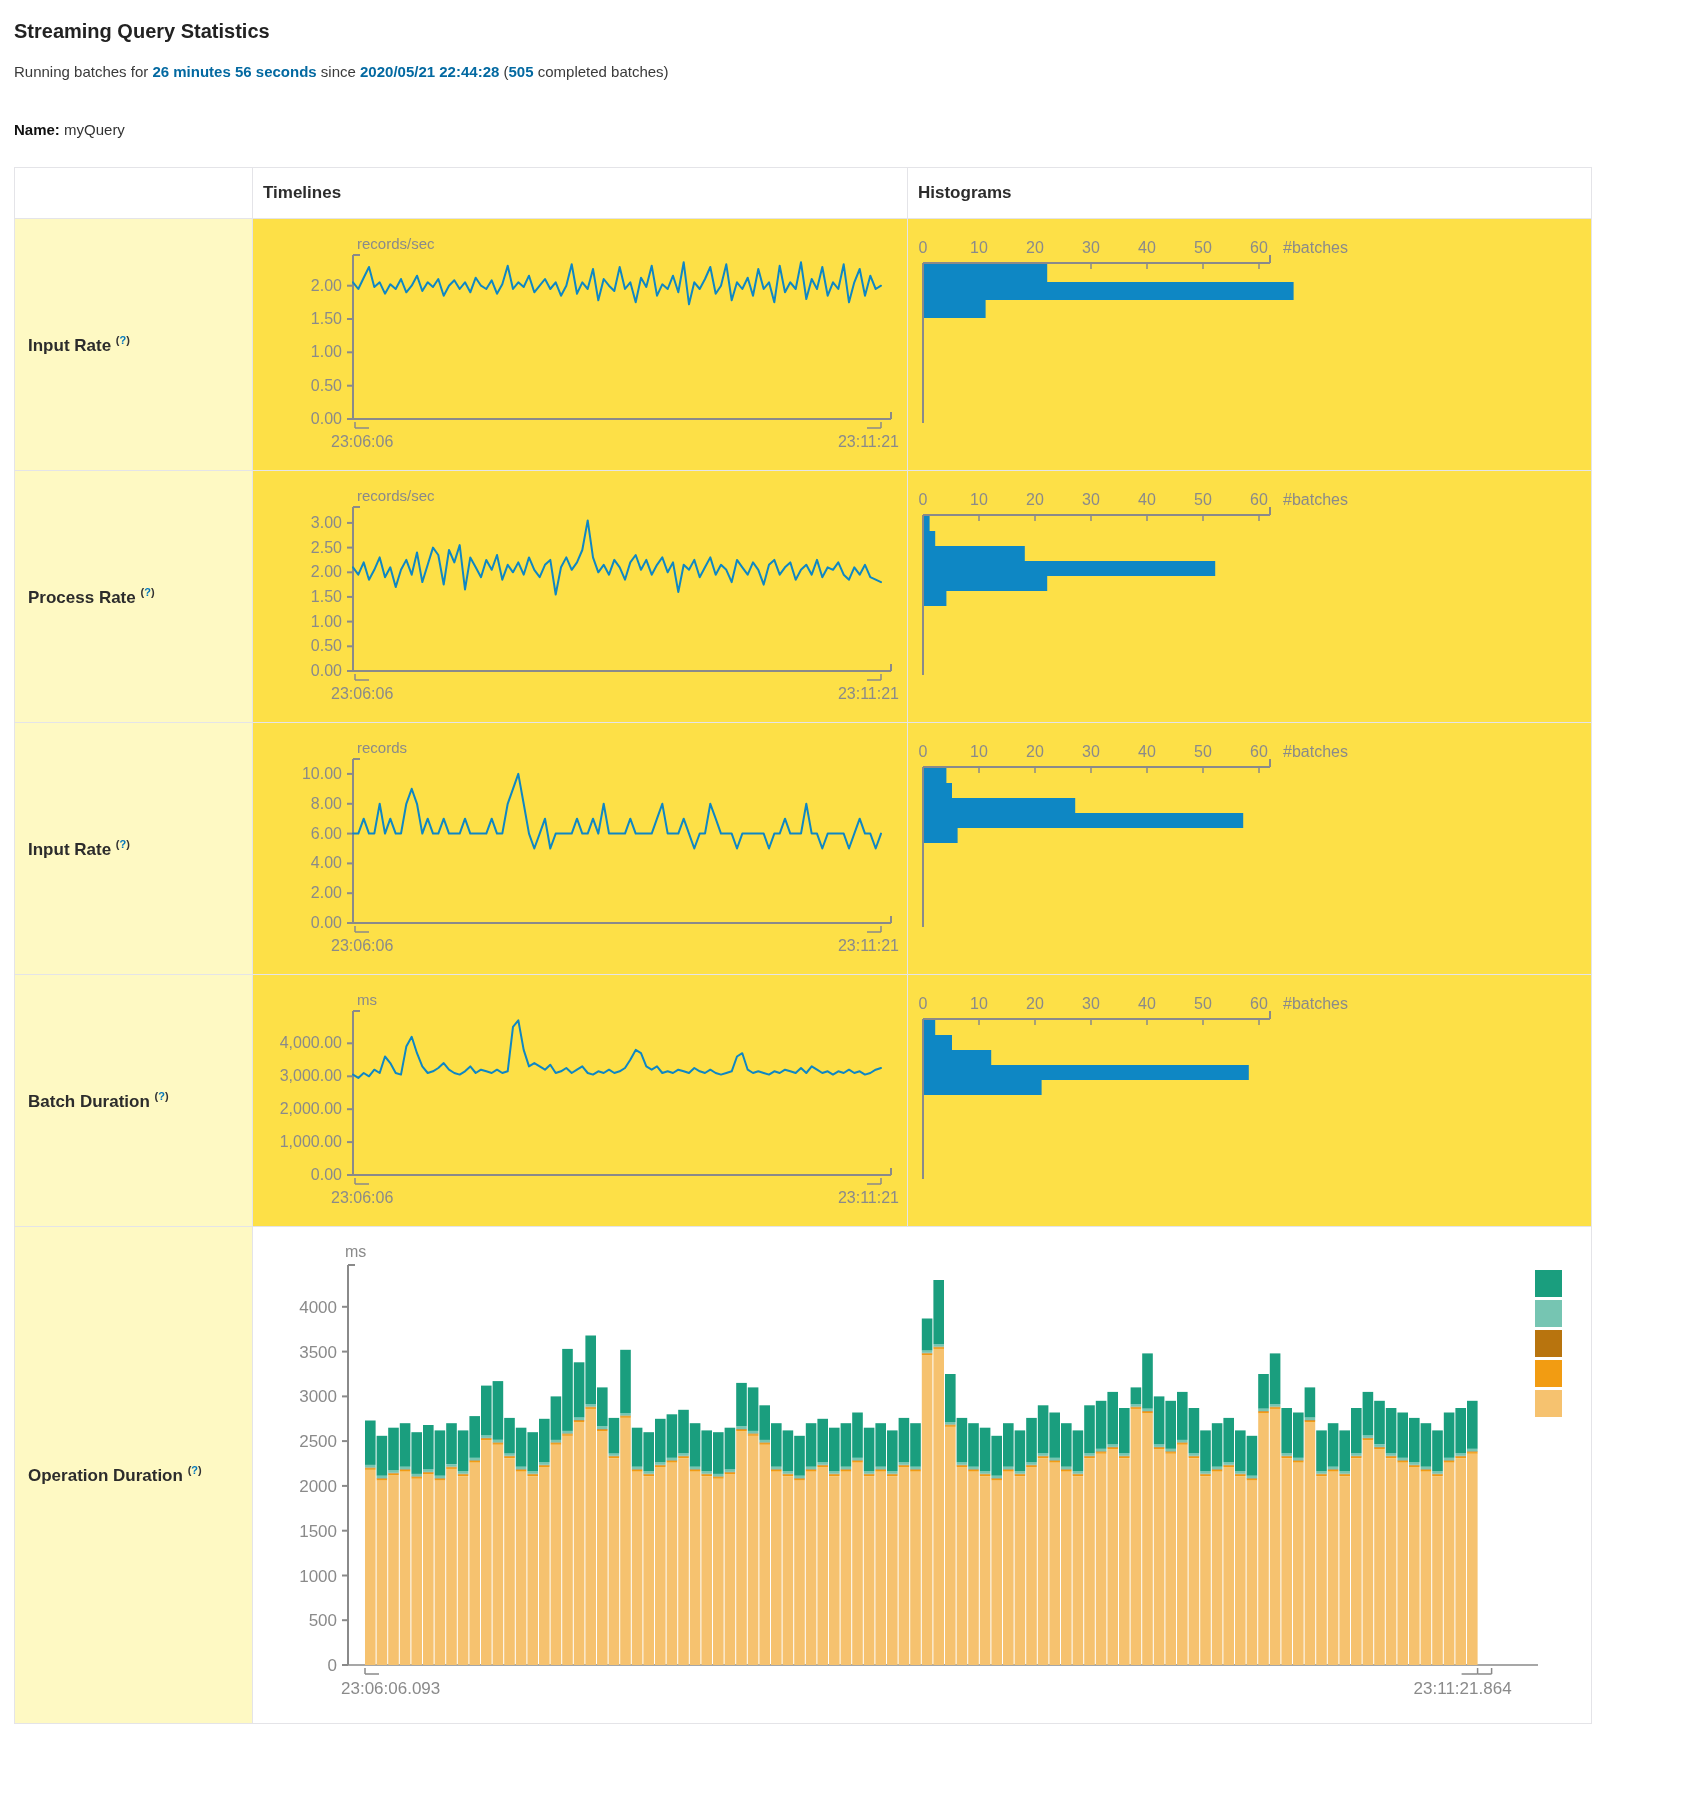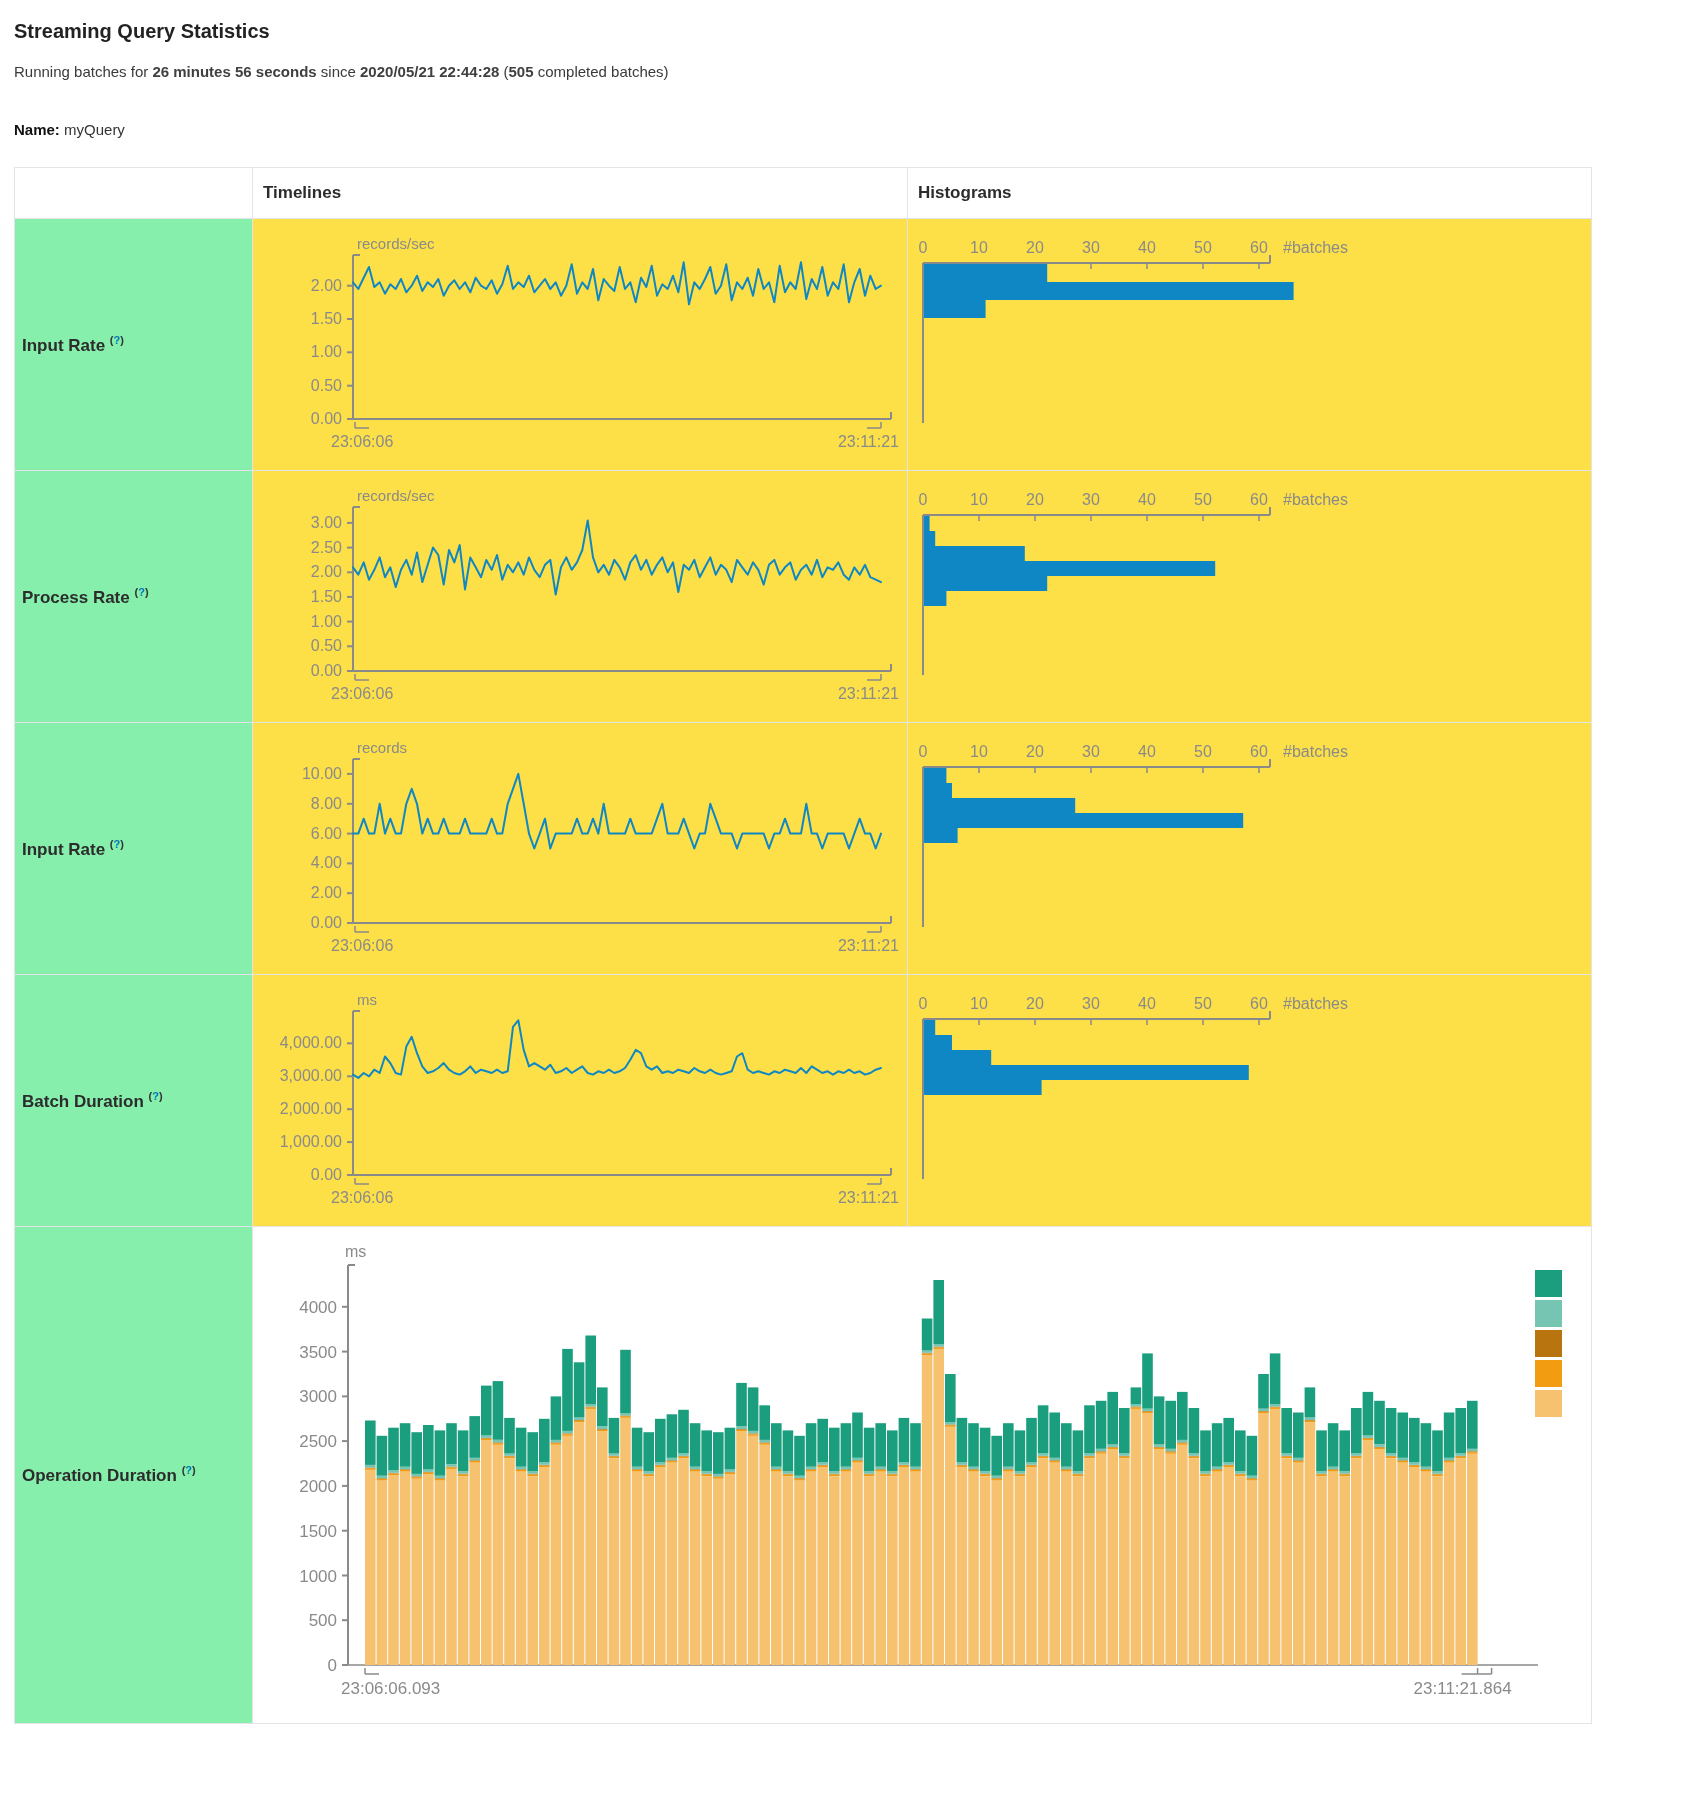--- a/index.html
+++ b/index.html
@@ -1,25 +1,25 @@
 <!DOCTYPE html>
 <html><head>
 <meta charset="utf-8">
 <style>
   html,body{margin:0;padding:0;background:#fff;}
   body{font-family:"Liberation Sans","DejaVu Sans",sans-serif;color:#333;padding:10px 14px;width:1693px;box-sizing:border-box;}
   h1{font-size:20px;font-weight:700;color:#222;margin:10px 0 20px 0;}
   .subtitle{font-size:15px;color:#3a3a3a;margin:0 0 36px 0;}
-  .subtitle b{color:#404040;}
+  .subtitle b{color:#0369a1;}
   .meta{font-size:15px;line-height:1.8;color:#333;margin-top:17px;}
   .meta b{color:#111;}
   table.stats{border-collapse:collapse;margin-top:24px;table-layout:fixed;width:1577px;}
   .stats th,.stats td{border:1px solid #e4e4e8;}
   .stats th{font-size:17px;font-weight:700;text-align:left;padding:15px 10px;color:#2c2c2c;background:#fff;}
-  td.lbl{padding-left:7px;font-size:17px;font-weight:700;color:#2c2c2c;vertical-align:middle;background:#86efac;margin-top:24px;}
+  td.lbl{padding-left:13px;font-size:17px;font-weight:700;color:#2c2c2c;vertical-align:middle;background:#fef9c3;margin-top:24px;}
   sup.help{font-size:11px;font-weight:700;color:#333;cursor:pointer;}
   sup.help .q{color:#0076bb;}
   td.chart{padding:8px 17px 0 0;vertical-align:top;background:#fde047;}
   td.op-cell{position:relative;padding:8px 0 0 0;vertical-align:top;}
   .legend{position:absolute;top:43px;right:29px;}
   .legend .sw{width:27px;height:27px;margin-bottom:3px;}
   svg text{font-family:"Liberation Sans","DejaVu Sans",sans-serif;}
 </style>
 </head>
 <body>

